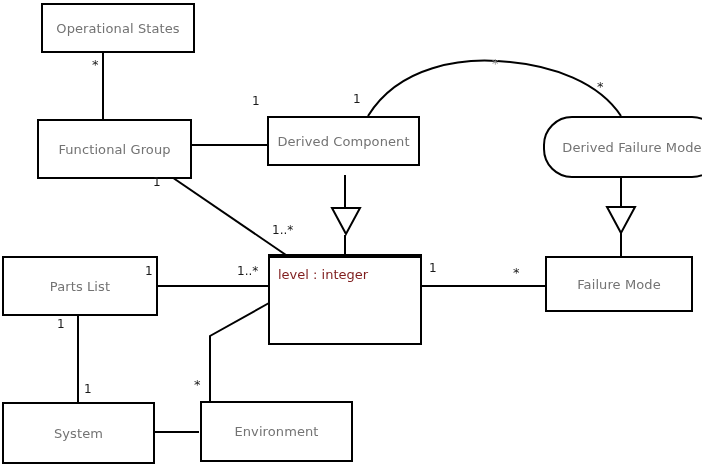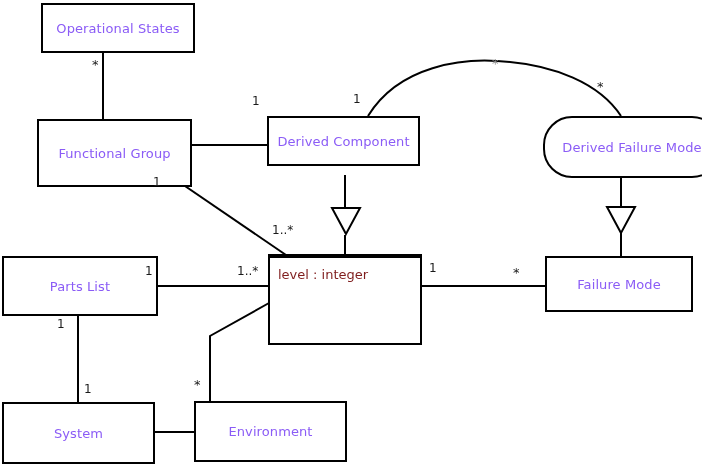--- a/index.html
+++ b/index.html
@@ -31,21 +31,21 @@
     display: flex;
     flex-direction: column;
     z-index: 3;
   }
   .class-name {
     flex: 1 1 auto;
     display: flex;
     align-items: center;
     justify-content: center;
     font-size: 13px;
-    color: #8b5cf6;
+    color: #737373;
     letter-spacing: 0.1px;
     text-align: center;
     padding: 0 4px;
   }
   .class-attrs {
     border-top: 2px solid #000000;
     display: flex;
     flex-direction: column;
     justify-content: center;
     padding: 2px 0 2px 8px;
@@ -111,21 +111,21 @@
       </g>
       <g>
         <path d="M 155 432 L 199 432" fill="none" stroke="#000000" stroke-width="2"></path>
       </g>
     </svg>
 
   <div id="classes-layer">
       <div class="uml-class" style="left: 41px; top: 3px; width: 154px; height: 50px;">
         <div class="class-name">Operational States</div>
       </div>
-      <div class="uml-class" style="left: 37px; top: 119px; width: 155px; height: 68px;">
+      <div class="uml-class" style="left: 37px; top: 119px; width: 155px; height: 60px;">
         <div class="class-name">Functional Group</div>
       </div>
       <div class="uml-class" style="left: 267px; top: 116px; width: 153px; height: 50px;">
         <div class="class-name">Derived Component</div>
       </div>
       <div class="uml-class" style="left: 543px; top: 116px; width: 178px; height: 62px; border-radius: 29px;">
         <div class="class-name">Derived Failure Mode</div>
       </div>
       <div class="uml-class" style="left: 2px; top: 256px; width: 156px; height: 60px;">
         <div class="class-name">Parts List</div>
@@ -134,21 +134,21 @@
         <div class="class-attrs" style="height: 29px;">
           <div class="attr-row">level : integer</div>
         </div>
       </div>
       <div class="uml-class" style="left: 545px; top: 256px; width: 148px; height: 56px;">
         <div class="class-name">Failure Mode</div>
       </div>
       <div class="uml-class" style="left: 2px; top: 402px; width: 153px; height: 62px; align-items: center;">
         <div class="class-name">System</div>
       </div>
-      <div class="uml-class" style="left: 194px; top: 401px; width: 153px; height: 61px;">
+      <div class="uml-class" style="left: 200px; top: 401px; width: 153px; height: 61px;">
         <div class="class-name">Environment</div>
       </div>
     </div>
   <div id="mult-layer">
       <div class="mult star" style="left: 92px; top: 58px;">*</div>
       <div class="mult" style="left: 252px; top: 95px;">1</div>
       <div class="mult" style="left: 353px; top: 93px;">1</div>
       <div class="mult star faint" style="left: 492px; top: 57px;">*</div>
       <div class="mult star" style="left: 597px; top: 80px;">*</div>
       <div class="mult" style="left: 153px; top: 176px;">1</div>

